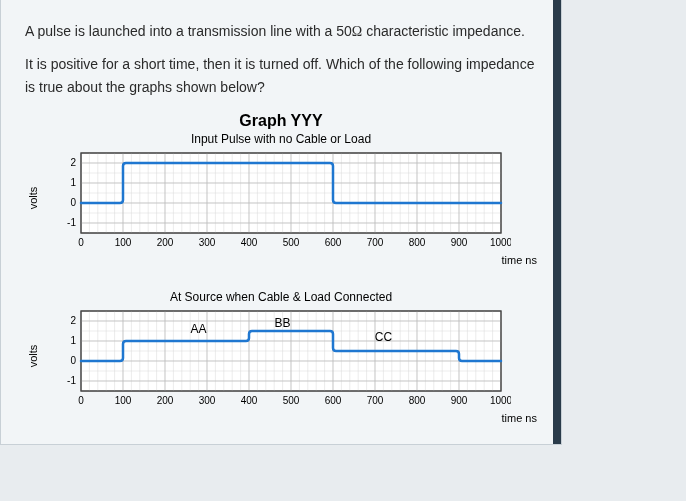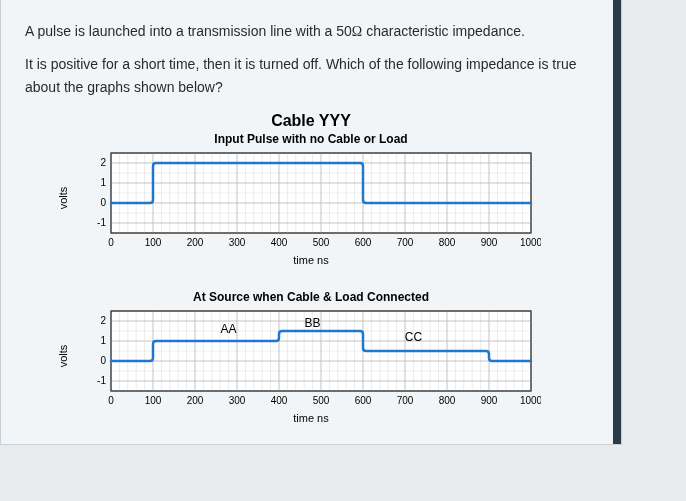--- a/index.html
+++ b/index.html
@@ -7,21 +7,21 @@
     padding: 0;
     font-family: Arial, Helvetica, sans-serif;
     background: #e8ecef;
   }
   .outer-panel {
     border: 1px solid #c8d0d6;
     border-top: none;
     margin: 0;
     padding: 20px 24px;
     background: #f2f5f7;
-    width: 622px;
+    width: 562px;
     box-sizing: border-box;
     position: relative;
   }
   .question-text {
     font-size: 14px;
     color: #2a2a2a;
     line-height: 1.6;
   }
   .question-text p {
     margin: 0 0 10px 0;
@@ -32,39 +32,39 @@
   .graph-block {
     margin-top: 14px;
     text-align: center;
   }
   .graph-main-title {
     font-weight: bold;
     font-size: 16px;
     margin-bottom: 2px;
   }
   .graph-sub-title {
-    font-weight: bold;
+    font-weight: normal;
     font-size: 12px;
     margin-bottom: 2px;
   }
   .chart-container {
     position: relative;
     display: inline-block;
   }
   .axis-label-y {
     position: absolute;
     left: -18px;
     top: 50%;
     transform: translate(-50%, -50%) rotate(-90deg);
     font-size: 11px;
   }
   .axis-label-x {
     font-size: 11px;
     margin-top: 2px;
-    text-align: center;
+    text-align: right;
   }
   svg { display: block; }
   .tick-label {
     font-size: 10px;
     font-family: Arial, sans-serif;
     fill: #000;
   }
   .annotation {
     font-size: 12px;
     font-family: Arial, sans-serif;
@@ -85,21 +85,21 @@
 <div class="outer-panel">
 
   <div class="question-text">
     <p>
       <span>A pulse is launched into a transmission line with a </span><span>50</span><span class="omega">Ω</span><span> characteristic impedance.</span>
     </p>
     <p>It is positive for a short time, then it is turned off. Which of the following impedance is true about the graphs shown below?</p>
   </div>
 
   <div class="graph-block">
-    <div class="graph-main-title">Cable YYY</div>
+    <div class="graph-main-title">Graph YYY</div>
 
     
     <div class="graph-sub-title">Input Pulse with no Cable or Load</div>
     <div class="chart-container">
       <div class="axis-label-y">volts</div>
       <svg id="chart1-svg" width="460" height="100">
           <rect x="30" y="5" width="420" height="80" fill="#fff" stroke="#333" stroke-width="1"></rect>
           <line x1="30" y1="5" x2="30" y2="85" stroke="#d8d8d8" stroke-width="0.5"></line>
           <line x1="38.4" y1="5" x2="38.4" y2="85" stroke="#d8d8d8" stroke-width="0.5"></line>
           <line x1="46.8" y1="5" x2="46.8" y2="85" stroke="#d8d8d8" stroke-width="0.5"></line>

